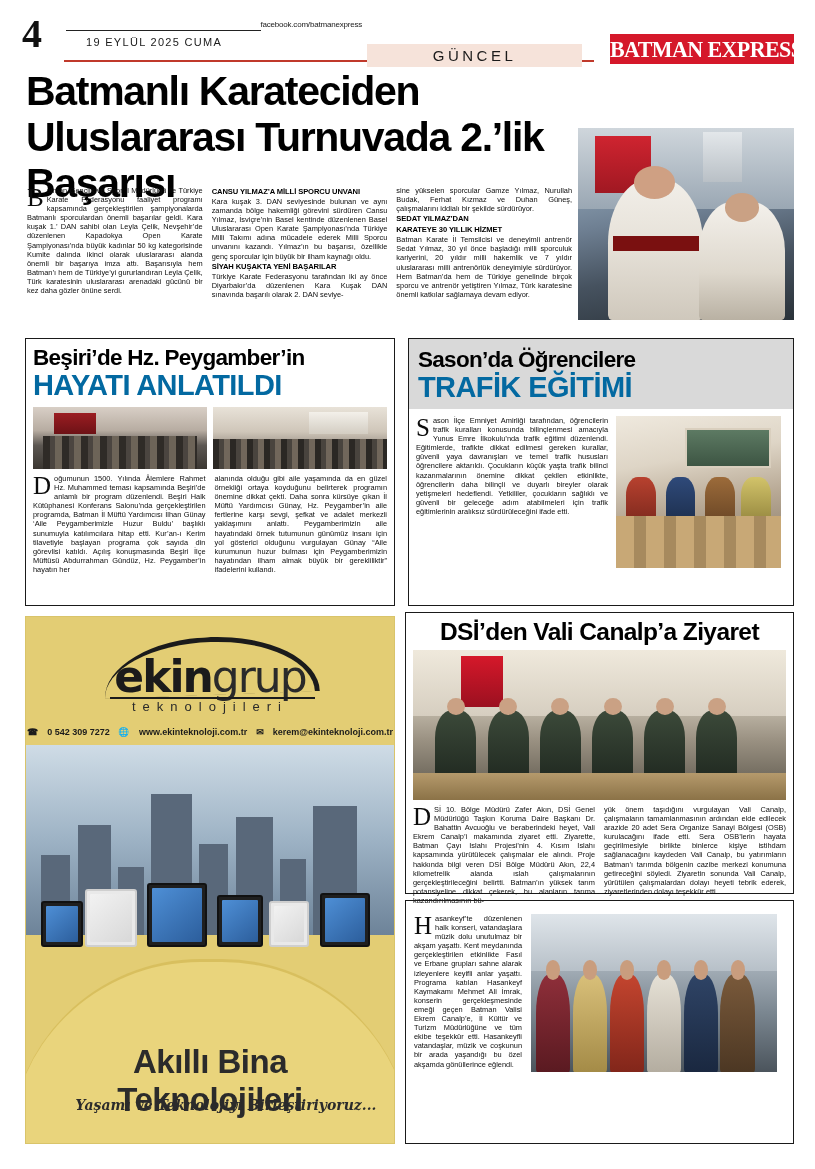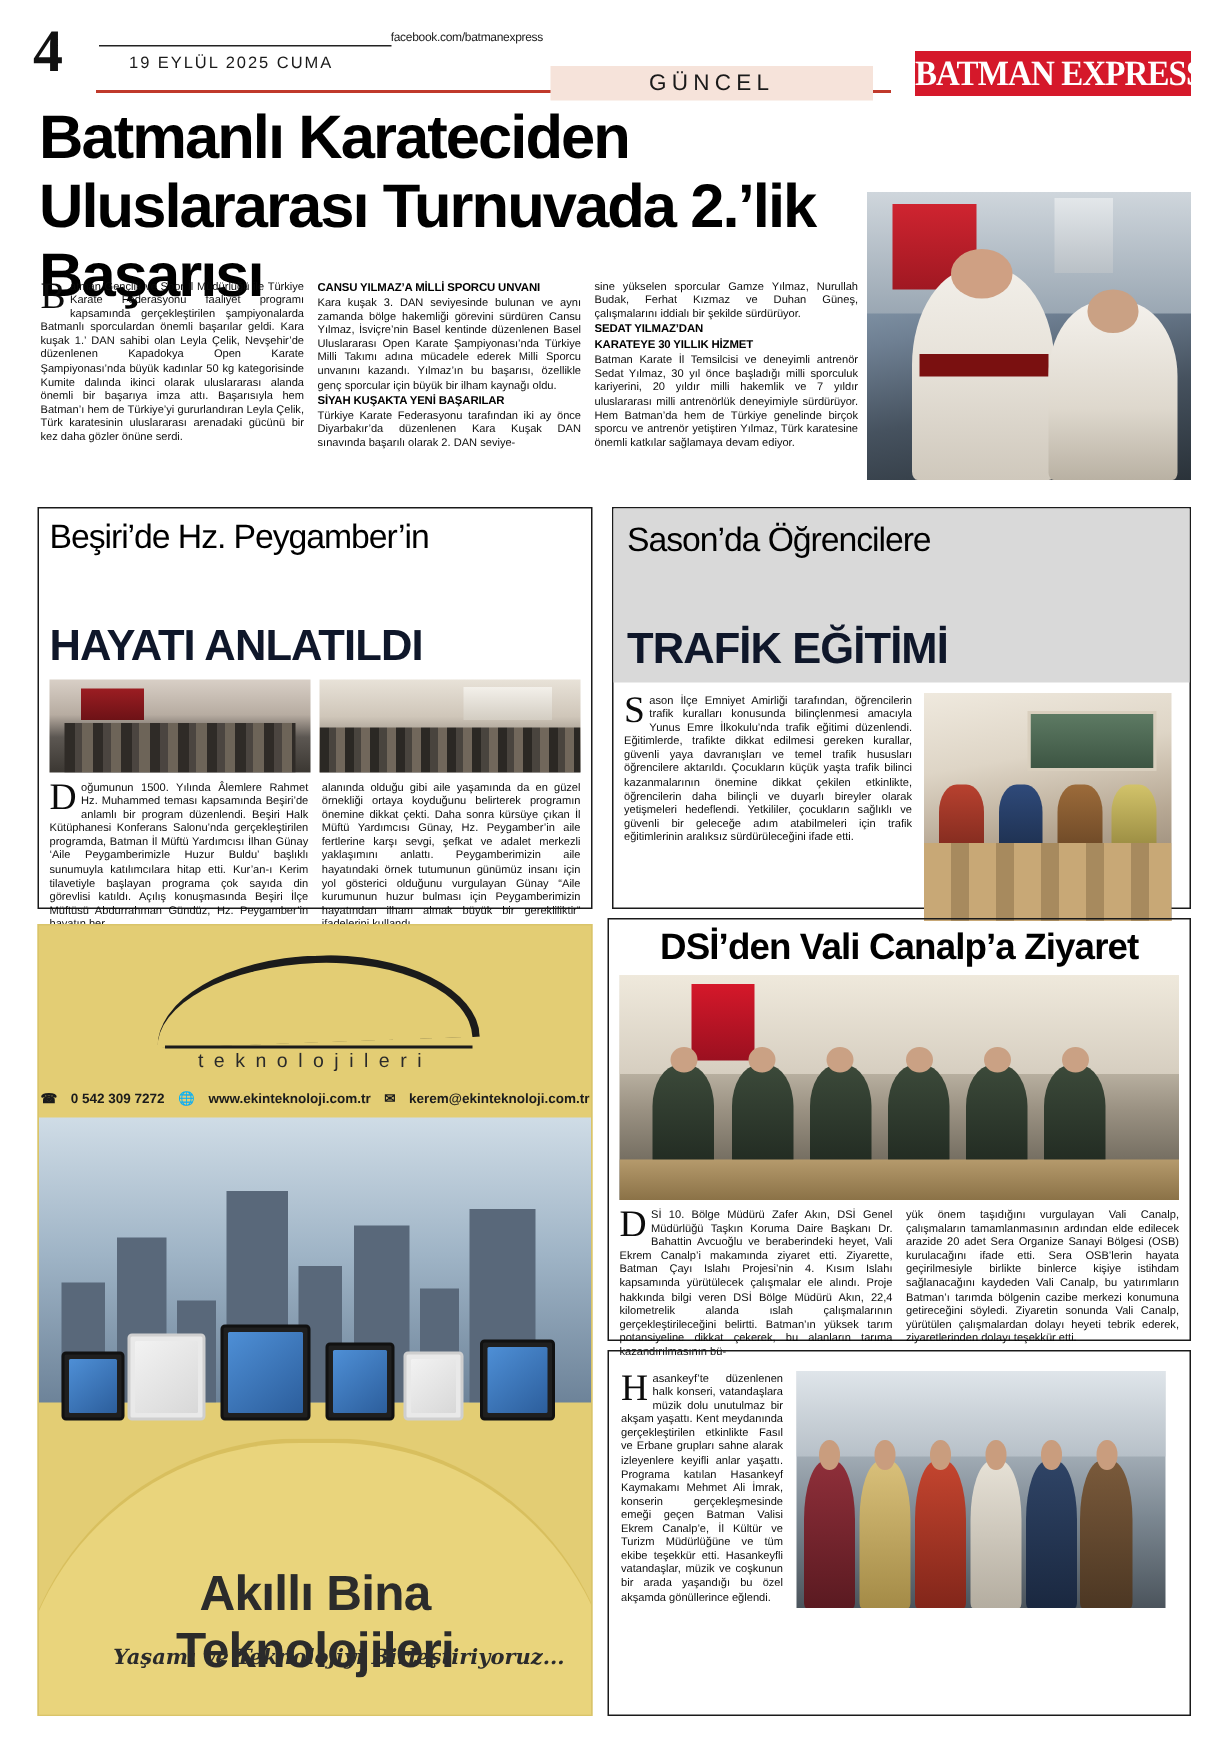--- a/index.html
+++ b/index.html
@@ -161,26 +161,26 @@
   .lead-cols .c { width: 176px; }
 
   
   .besiri {
     position: absolute; left: 25px; top: 338px;
     width: 370px; height: 268px;
     border: 1px solid #1a1a1a;
     padding: 6px 7px 5px 7px;
   }
   .hl-small {
-    font-size: 22.5px; font-weight: 400; letter-spacing: -0.7px;
+    font-size: 22.5px; font-weight: 700; letter-spacing: -0.7px;
     line-height: 25px; color: #000;
   }
   .hl-big {
     font-size: 29px; font-weight: 700; letter-spacing: -0.6px;
-    line-height: 31px; color: #0f172a; margin-top: 46px;
+    line-height: 31px; color: #0369a1;
   }
   .besiri-photos {
     display: flex; gap: 6px; margin-top: 6px;
   }
   .ph { position: relative; overflow: hidden; }
   .besiri-photos .ph { width: 175px; height: 62px; }
   .ph-conf {
     background: linear-gradient(180deg,#d8cfc6 0%,#b7aca1 38%,#5c5752 62%,#3b3732 100%);
   }
   .ph-conf::before {
@@ -492,20 +492,21 @@
         <div class="kid k3"></div>
         <div class="kid k4"></div>
         <div class="desk"></div>
       </div>
     </div>
   </div>
 
   <div class="ad">
     <div class="ad-logo-area">
       <div class="ad-swoosh"></div>
+      <div class="ad-logo"><span>ekin</span><span class="thin">grup</span></div>
       <div class="ad-sub-rule"></div>
       <div class="ad-sub">teknolojileri</div>
     </div>
     <div class="ad-contact">
       <span class="ico">☎</span>
       <span>0 542 309 7272</span>
       <span class="ico">🌐</span>
       <span>www.ekinteknoloji.com.tr</span>
       <span class="ico">✉</span>
       <span>kerem@ekinteknoloji.com.tr</span>

